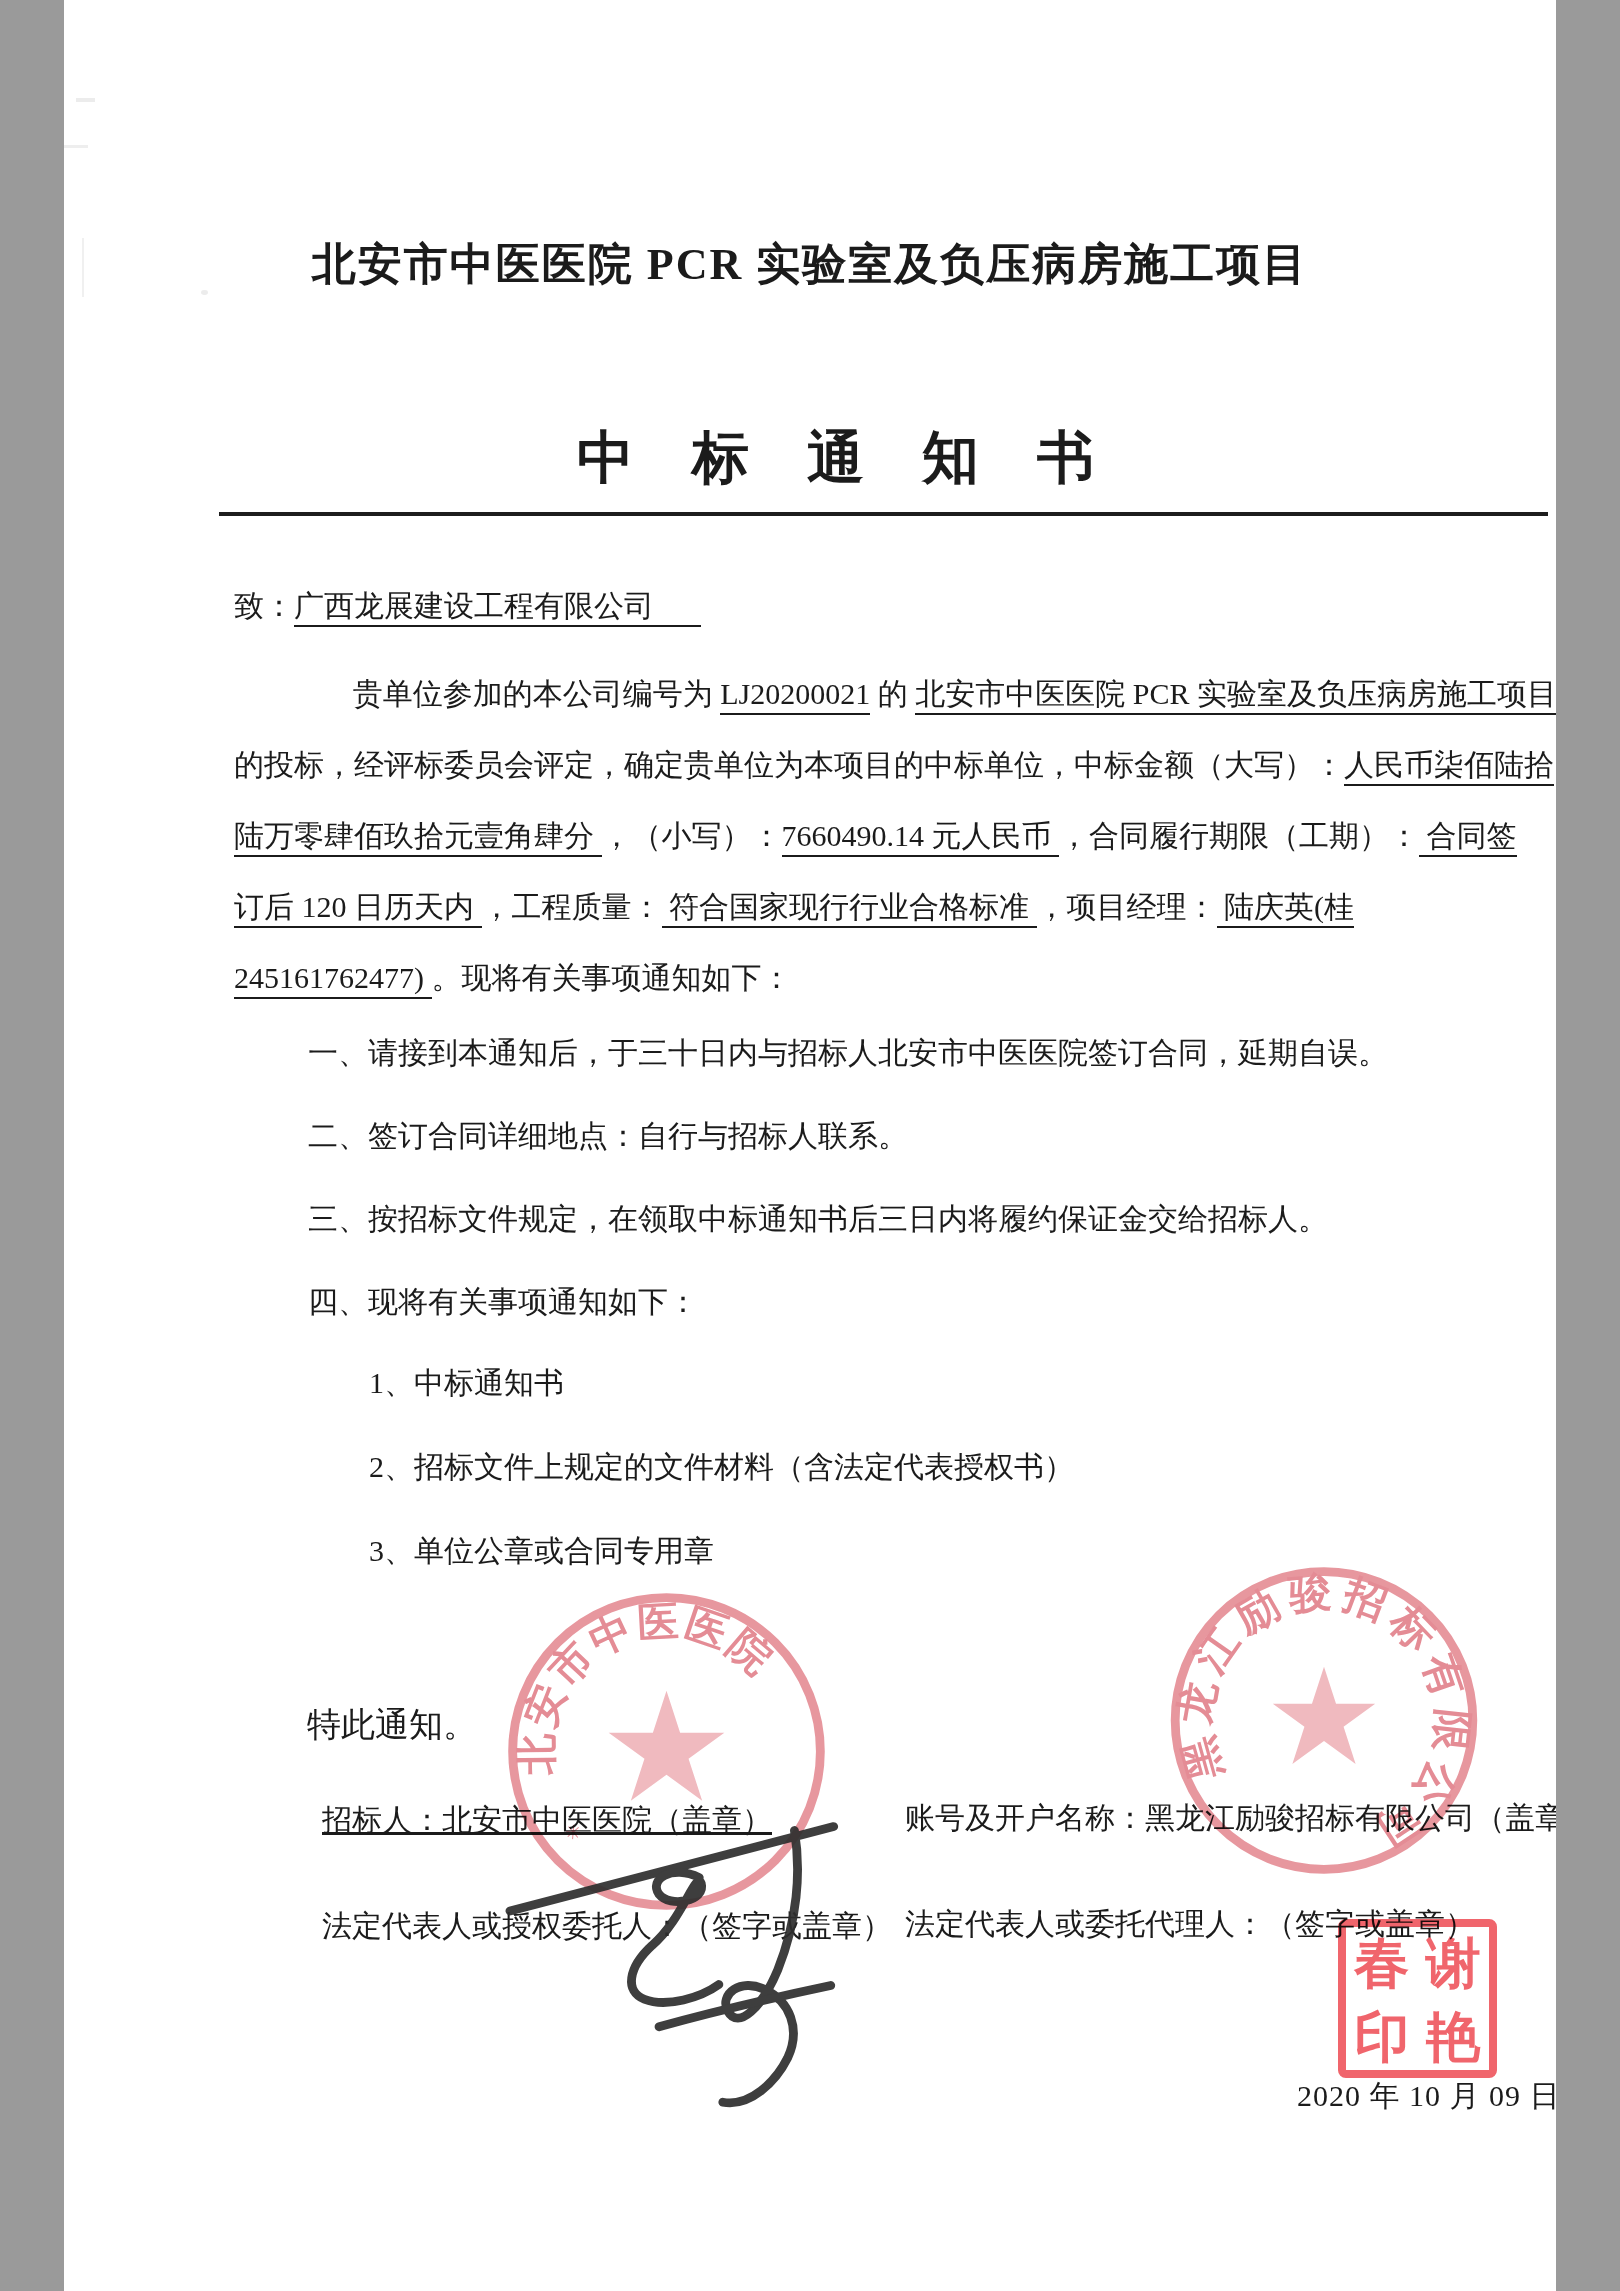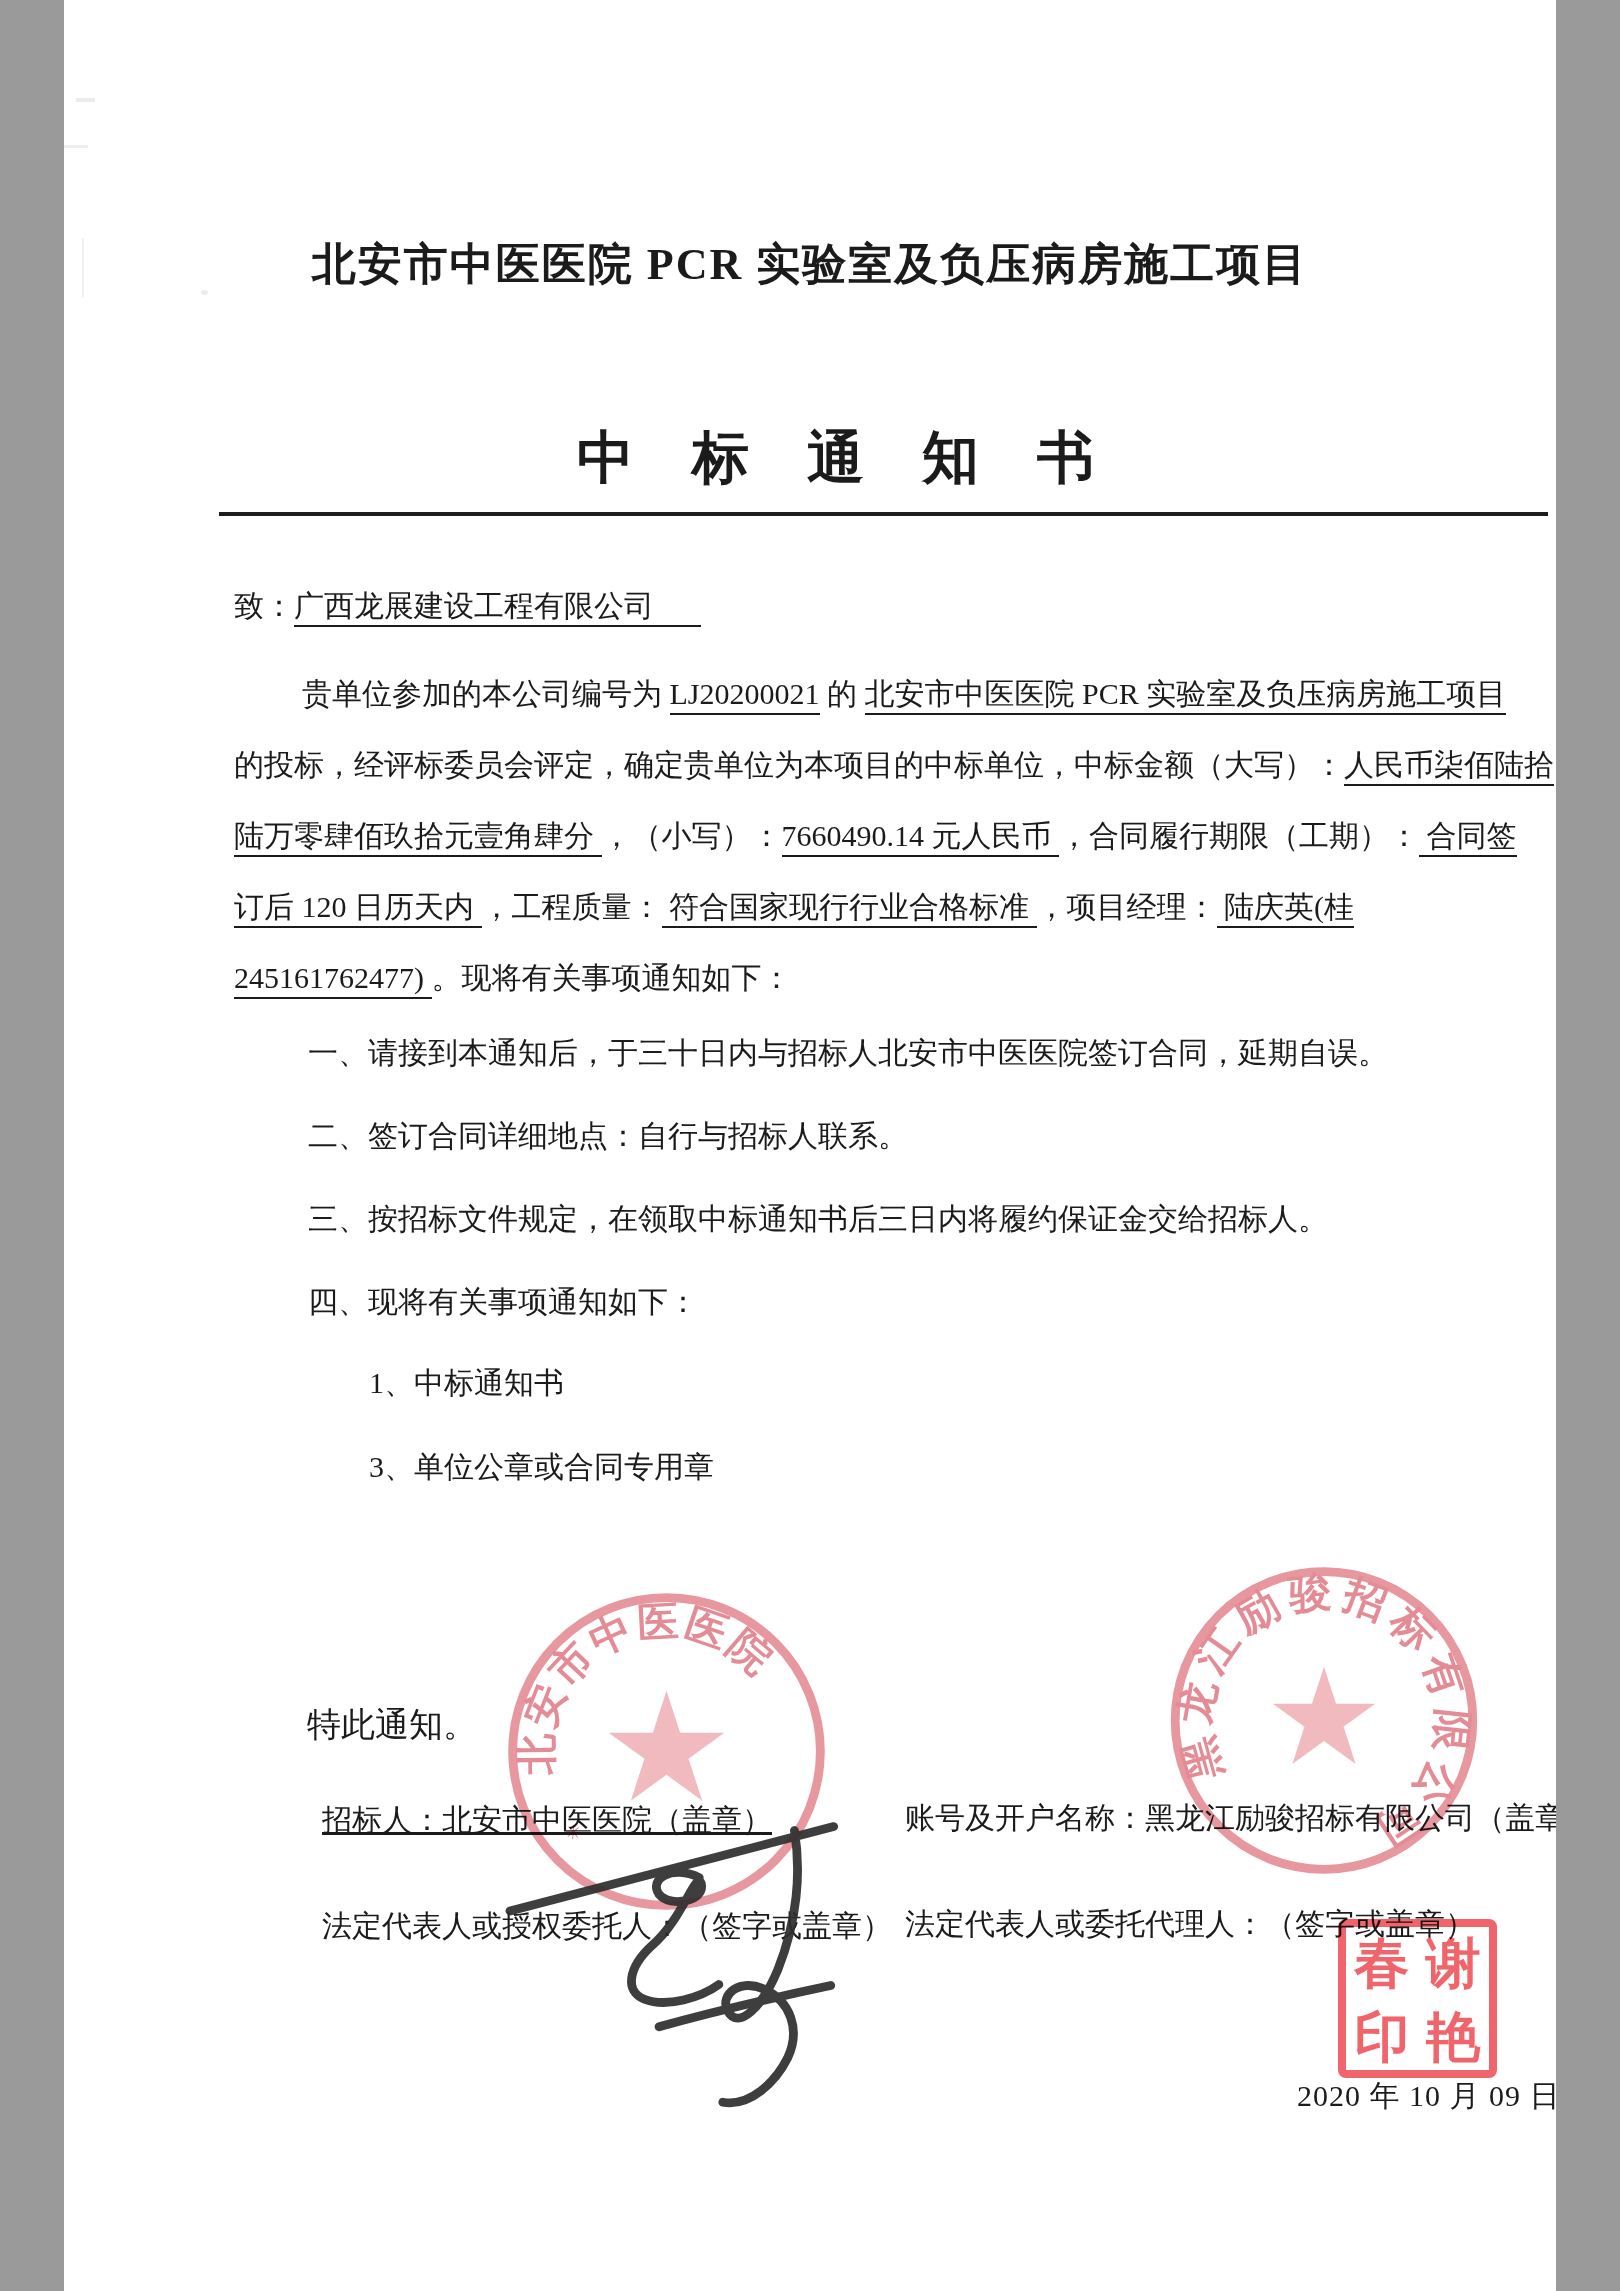--- a/index.html
+++ b/index.html
@@ -11,21 +11,21 @@
   .abs{position:absolute;}
   .title1{top:235px;left:0;right:0;text-align:center;font-size:44px;font-weight:600;letter-spacing:2px;white-space:nowrap;}
   .title2{top:327px;left:51px;right:0;text-align:center;font-size:36px;font-weight:600;letter-spacing:1px;}
   .heading{top:420px;left:51px;right:0;text-align:center;font-size:57px;font-weight:700;letter-spacing:58px;text-indent:58px;white-space:nowrap;}
   .rule{top:512px;left:155px;width:1329px;height:3.9px;background:#1d1d1d;}
   .salutation{top:586px;left:170px;font-size:30px;white-space:nowrap;}
   .u{border-bottom:2.9px solid #1b1b1b;padding-bottom:3px;}
   .u-pad{padding-right:47px;}
   .body-block{top:674px;left:170px;width:1323px;font-size:30px;}
   .body-line{height:71px;white-space:nowrap;}
-  .body-line:first-child{text-indent:68px;}
+  .body-line:first-child{text-indent:68px;text-align:right;}
   .items-block{top:1033px;left:170px;font-size:30px;}
   .item-line{height:83px;padding-left:74px;white-space:nowrap;}
   .certs-block{top:1363px;left:170px;font-size:30px;}
   .cert-line{height:84px;padding-left:135px;white-space:nowrap;}
   .closing{top:1702px;left:243px;font-size:34px;}
   .sig-org-left{top:1800px;left:258px;font-size:30px;white-space:nowrap;text-decoration:underline;}
   .sig-org-right{top:1798px;left:841px;font-size:30px;white-space:nowrap;}
   .sig-rep-left{top:1906px;left:258px;font-size:30px;white-space:nowrap;}
   .sig-rep-right{top:1904px;left:841px;font-size:30px;white-space:nowrap;}
   .date-line{top:2076px;left:1233px;font-size:30px;letter-spacing:1px;white-space:nowrap;}
@@ -67,20 +67,21 @@
 
   <div class="abs items-block">
       <div class="item-line">一、请接到本通知后，于三十日内与招标人北安市中医医院签订合同，延期自误。</div>
       <div class="item-line">二、签订合同详细地点：自行与招标人联系。</div>
       <div class="item-line">三、按招标文件规定，在领取中标通知书后三日内将履约保证金交给招标人。</div>
       <div class="item-line">四、现将有关事项通知如下：</div>
     </div>
 
   <div class="abs certs-block">
       <div class="cert-line">1、中标通知书</div>
+      <div class="cert-line">2、招标文件上规定的文件材料（含法定代表授权书）</div>
       <div class="cert-line">3、单位公章或合同专用章</div>
     </div>
 
   <div class="abs closing">特此通知。</div>
 
   <div class="abs sig-org-left">招标人：北安市中医医院（盖章）</div>
   <div class="abs sig-org-right">账号及开户名称：黑龙江励骏招标有限公司（盖章）</div>
   <div class="abs sig-rep-left">法定代表人或授权委托人：（签字或盖章）</div>
   <div class="abs sig-rep-right">法定代表人或委托代理人：（签字或盖章）</div>
 

